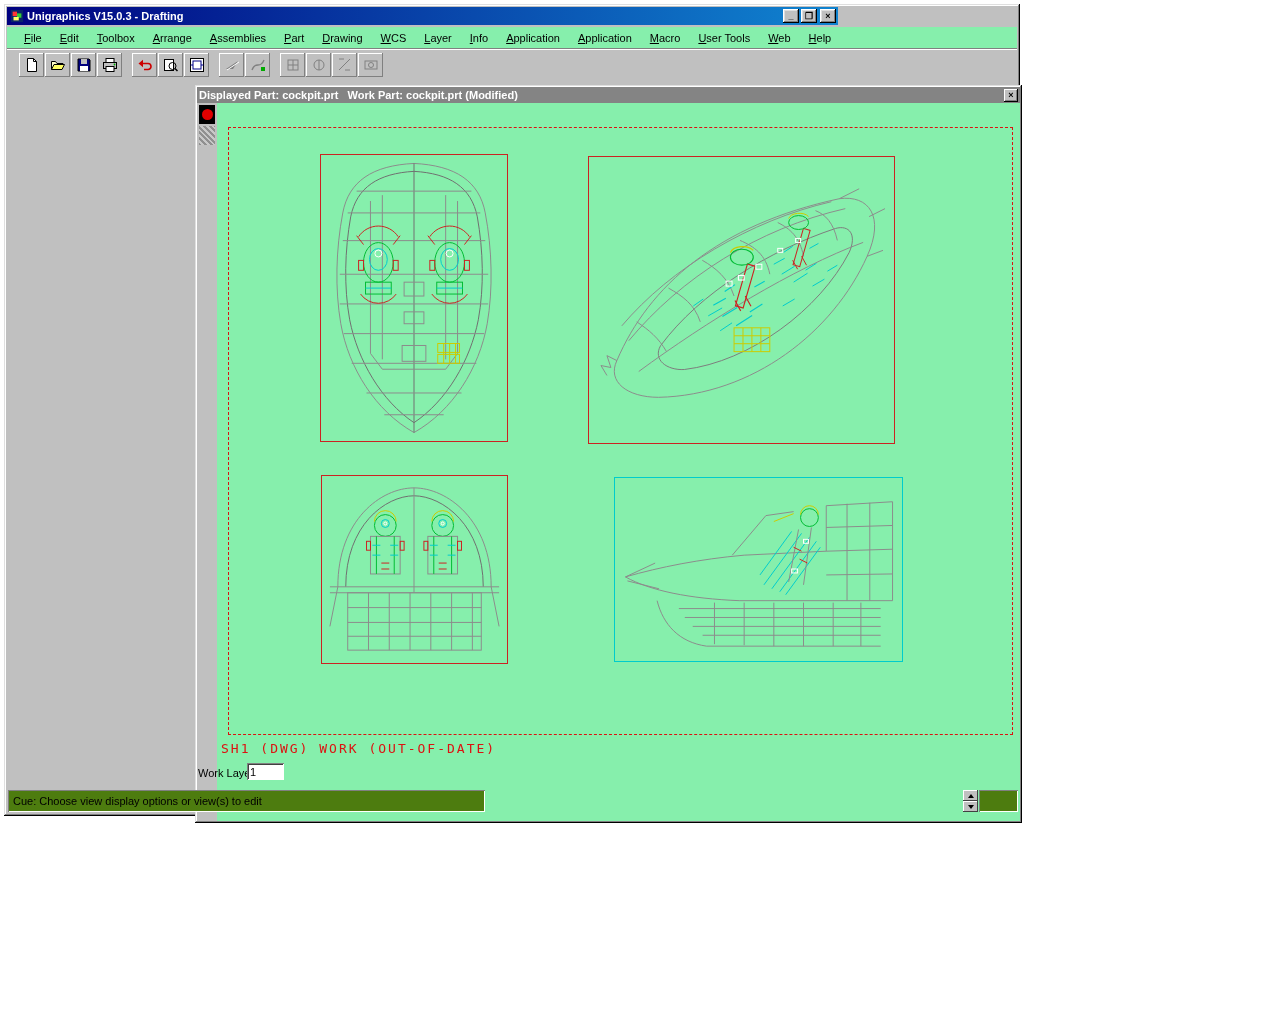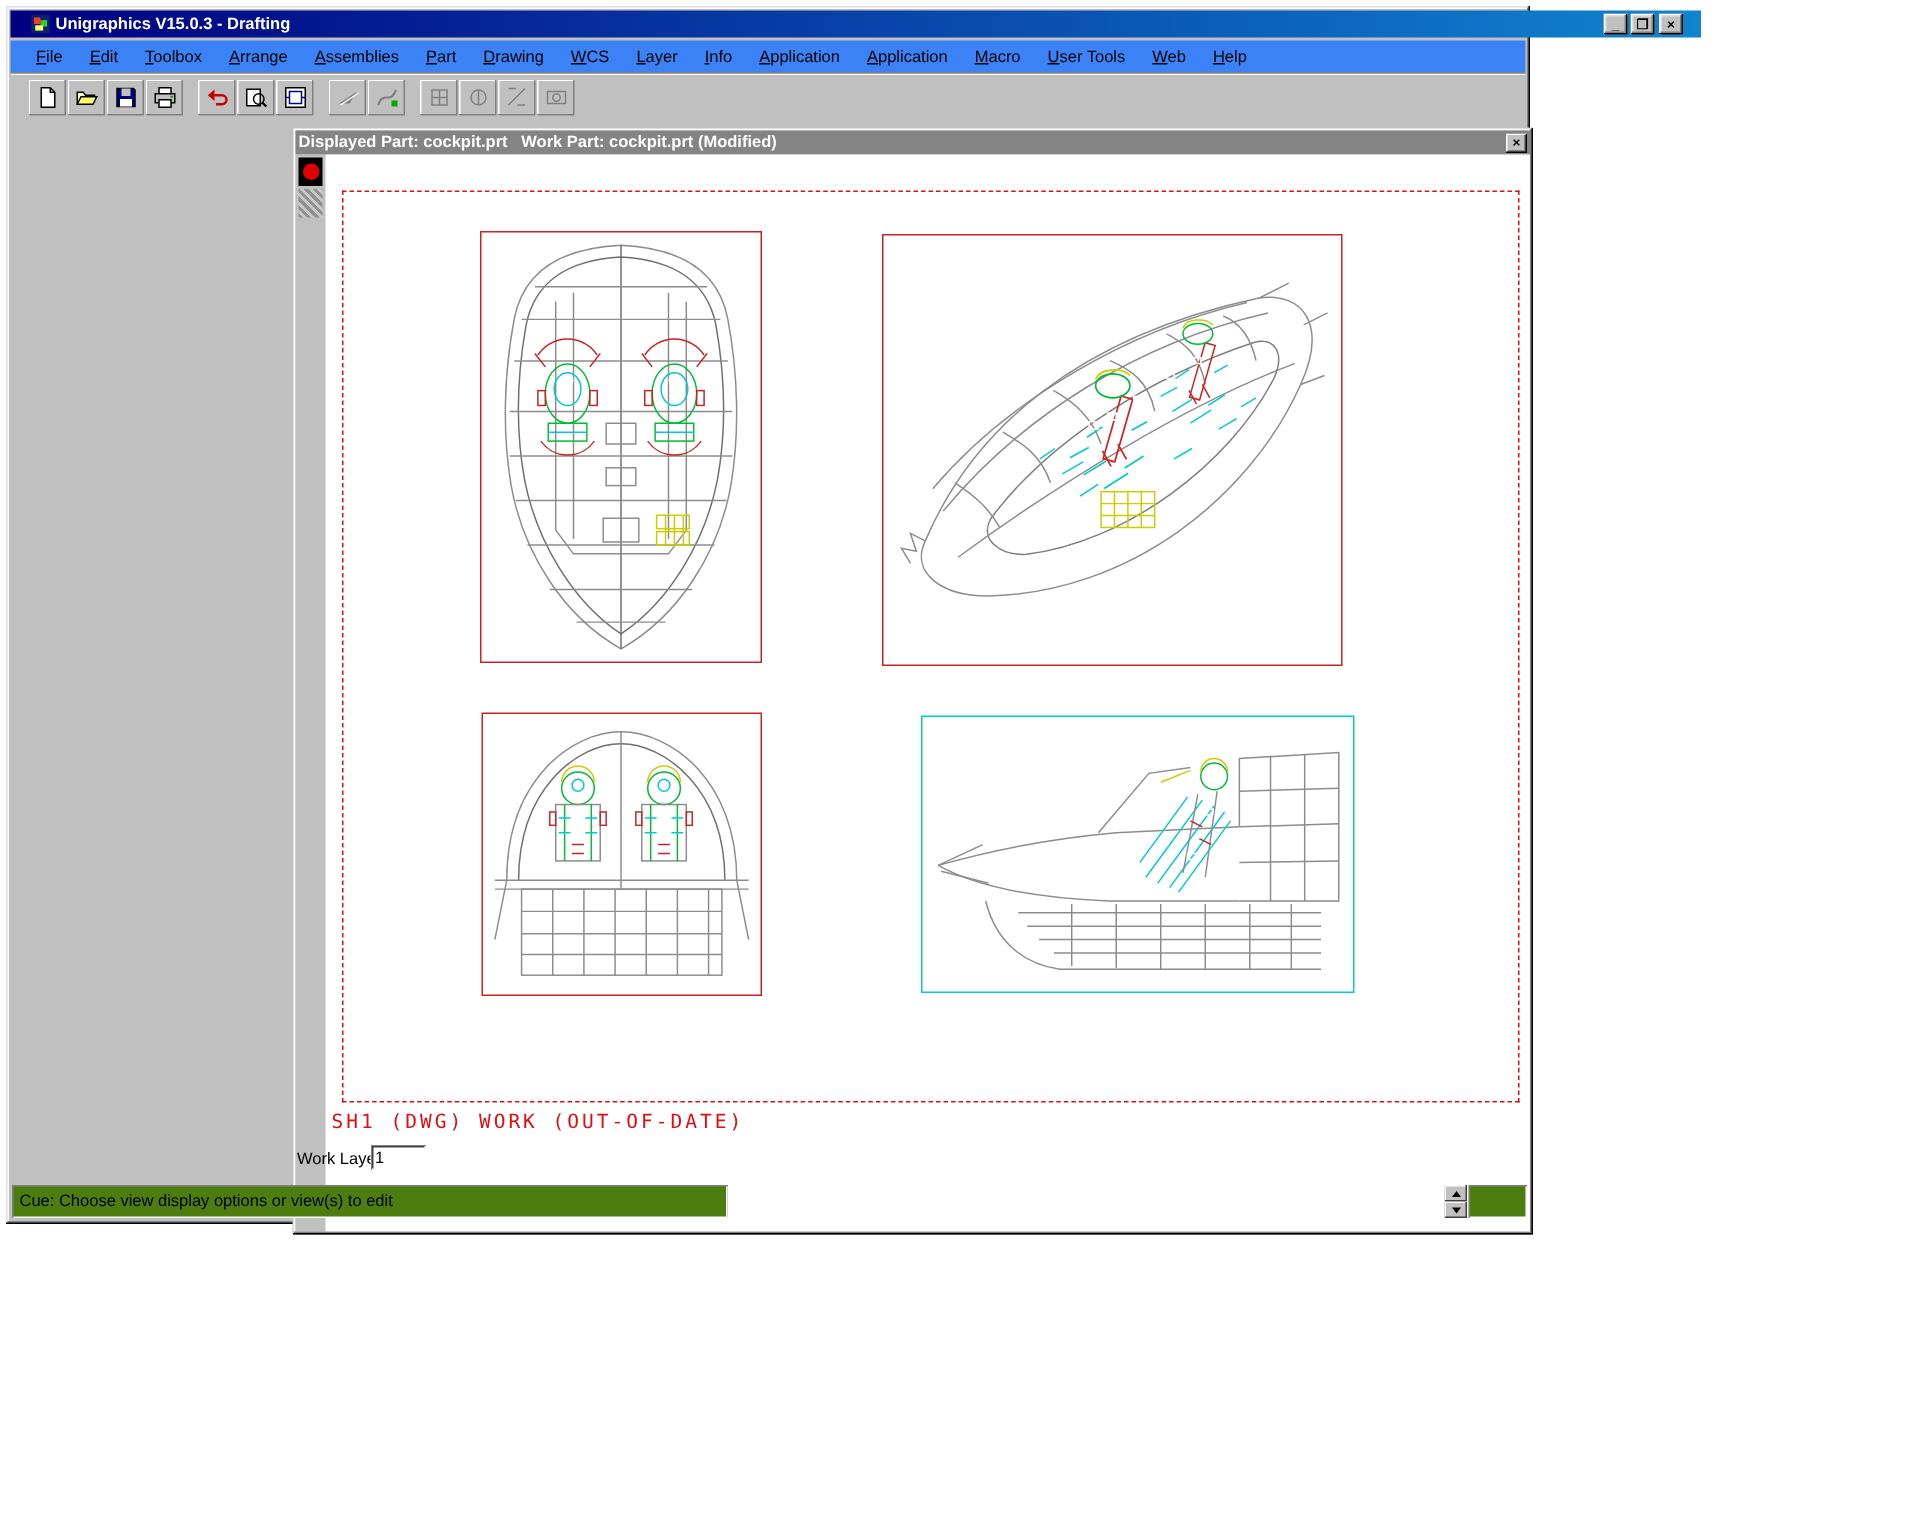--- a/index.html
+++ b/index.html
@@ -9,34 +9,34 @@
 
   
   .raised  { background:#c0c0c0;
              box-shadow: inset -1px -1px 0 #000000, inset 1px 1px 0 #dfdfdf,
                          inset -2px -2px 0 #808080, inset 2px 2px 0 #ffffff; }
   .raised-thin { background:#c0c0c0;
              box-shadow: inset -1px -1px 0 #808080, inset 1px 1px 0 #ffffff; }
 
   .app-window { position:absolute; left:4px; top:4px; width:1016px; height:812px; }
 
-  .titlebar { position:absolute; left:3px; top:3px; width:1127px; height:18px;
+  .titlebar { position:absolute; left:3px; top:3px; width:831px; height:18px;
               background:linear-gradient(90deg,#000080,#1084d0);
-              display:flex; align-items:center; padding:0 12px; }
+              display:flex; align-items:center; padding:0 2px; }
   .app-icon { width:14px; height:14px; margin:0 3px 0 1px; }
   .titlebar-text { color:#ffffff; font-weight:bold; flex:1; white-space:pre; }
   .tb-buttons { display:flex; }
   .tb-btn { width:16px; height:14px; margin-left:2px; font-size:9px; font-weight:bold;
             display:flex; align-items:center; justify-content:center;
             background:#c0c0c0;
             box-shadow: inset -1px -1px 0 #000000, inset 1px 1px 0 #ffffff,
                         inset -2px -2px 0 #808080, inset 2px 2px 0 #dfdfdf; }
 
   .menubar { position:absolute; left:3px; top:23px; width:1010px; height:21px;
-             display:flex; align-items:center; padding-left:8px; background:#3b82f6; }
+             display:flex; align-items:center; padding-left:8px; background:#86efac; }
   .menu-item { display:inline-block; padding:3px 9px; }
   .menu-item::first-letter { text-decoration:underline; }
 
   .toolbar { position:absolute; left:3px; top:44px; width:1010px; height:32px;
              background:#c0c0c0; border-top:1px solid #808080;
              box-shadow: inset 0 1px 0 #ffffff;
              display:flex; align-items:center; padding-left:12px; }
   .tool-btn { width:25px; height:24px; margin-right:1px;
               display:flex; align-items:center; justify-content:center; }
   .tool-btn svg { display:block; }
@@ -54,21 +54,21 @@
                              inset -2px -2px 0 #808080; }
   .child-body { position:absolute; left:2px; top:18px; right:2px; bottom:2px; display:flex; }
   .left-strip { width:20px; background:#c0c0c0; display:flex; flex-direction:column;
                 align-items:center; padding-top:2px; }
   .stop-btn { width:16px; height:19px; background:#000000; display:flex;
               align-items:center; justify-content:center; }
   .red-dot { width:11px; height:11px; border-radius:50%; background:#e00000; }
   .hatch-strip { width:16px; height:19px; margin-top:2px;
                  background:repeating-linear-gradient(45deg,#909090 0 2px,#c8c8c8 2px 4px); }
 
-  .gfx-canvas { position:relative; flex:1; background:#ffffff; overflow:hidden; }
+  .gfx-canvas { position:relative; flex:1; background:#86efac; overflow:hidden; }
   .sheet-border { position:absolute; left:11px; top:24px; width:785px; height:608px;
                   border:1px dashed #dd1111; }
   .view-box { position:absolute; }
   .view-red  { border:1px solid #cc2222; }
   .view-cyan { border:1px solid #00cccc; }
   .view-top   { left:103px; top:51px;  width:188px; height:288px; }
   .view-iso   { left:371px; top:53px;  width:307px; height:288px; }
   .view-front { left:104px; top:372px; width:187px; height:189px; }
   .view-side  { left:397px; top:374px; width:289px; height:185px; }
   .view-box svg { display:block; width:100%; height:100%; }

